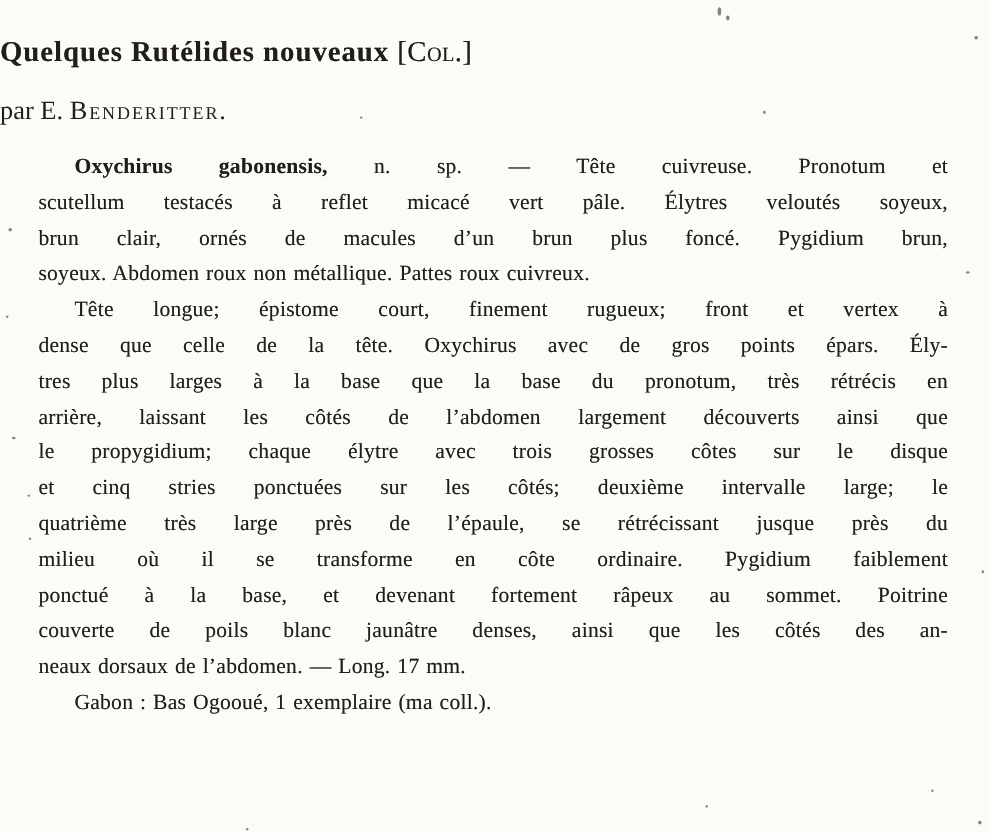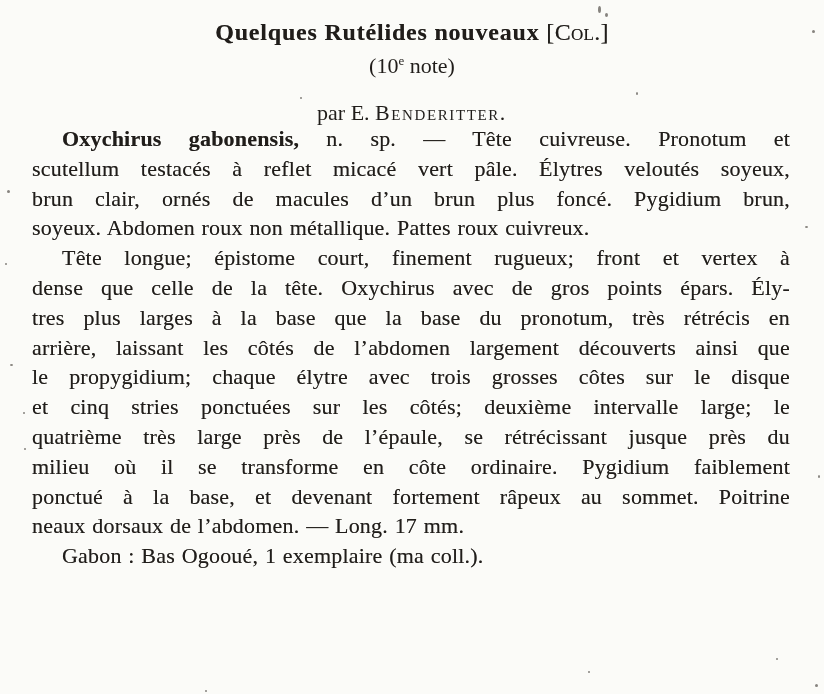--- a/index.html
+++ b/index.html
@@ -6,42 +6,42 @@
   html, body { width: 824px; height: 694px; overflow: hidden; }
   body {
     background: #fbfbf8;
     font-family: "Liberation Serif", serif;
     color: #201d1a;
     position: relative;
   }
   .page { position: absolute; inset: 0; }
 
   
-  .header { text-align: center; padding-top: 16px; }
+  .header { text-align: left; padding-top: 28px; }
   .title {
     font-size: 24px;
     font-weight: bold;
     line-height: 32px;
     letter-spacing: 0.8px;
     text-shadow: 0 0 0.5px rgba(25,22,18,0.55);
   }
   .title .tag { font-weight: normal; letter-spacing: 0.3px; }
   .sc { font-variant: small-caps; }
   .scname { letter-spacing: 1.6px; }
   .note { font-size: 22px; line-height: 31px; margin-top: 2px; }
   .sup { vertical-align: super; font-size: 13px; line-height: 0; }
   .byline { font-size: 22px; line-height: 30px; margin-top: 17px; }
 
   
   .body-text {
     position: absolute;
     left: 32px;
     top: 124px;
     width: 758px;
-    font-size: 22px;
+    font-size: 18px;
     line-height: 29.8px;
     letter-spacing: 0.2px;
     word-spacing: 1px;
     text-shadow: 0 0 0.4px rgba(25,22,18,0.5);
   }
   .line {
     height: 29.8px;
     text-align: justify;
     text-align-last: justify;
     white-space: nowrap;
@@ -60,21 +60,20 @@
   }
 </style>
 </head>
 <body>
 
 <div class="page">
 
   <div class="header">
     <div class="title"><span class="seg bold">Quelques Rutélides nouveaux </span><span class="tag"><span>[</span><span class="sc">Col</span><span>.]</span></span></div>
 
-    <div class="note"><span>(10</span><span class="sup">e</span><span> note)</span></div>
 
     <div class="byline"><span>par E. </span><span class="sc scname">Benderitter.</span></div>
   </div>
 
   <div class="body-text">
       <div>
         <div class="line first"><span class="seg bold">Oxychirus gabonensis,</span><span class="seg"> n. sp. — Tête cuivreuse. Pronotum et</span></div>
         <div class="line"><span class="seg">scutellum testacés à reflet micacé vert pâle. Élytres veloutés soyeux,</span></div>
         <div class="line"><span class="seg">brun clair, ornés de macules d’un brun plus foncé. Pygidium brun,</span></div>
         <div class="line no-just"><span class="seg">soyeux. Abdomen roux non métallique. Pattes roux cuivreux.</span></div>
@@ -82,20 +81,21 @@
       <div>
         <div class="line first"><span class="seg">Tête longue; épistome court, finement rugueux; front et vertex à</span></div>
         <div class="line"><span class="seg">dense que celle de la tête. Oxychirus avec de gros points épars. Ély-</span></div>
         <div class="line"><span class="seg">tres plus larges à la base que la base du pronotum, très rétrécis en</span></div>
         <div class="line"><span class="seg">arrière, laissant les côtés de l’abdomen largement découverts ainsi que</span></div>
         <div class="line"><span class="seg">le propygidium; chaque élytre avec trois grosses côtes sur le disque</span></div>
         <div class="line"><span class="seg">et cinq stries ponctuées sur les côtés; deuxième intervalle large; le</span></div>
         <div class="line"><span class="seg">quatrième très large près de l’épaule, se rétrécissant jusque près du</span></div>
         <div class="line"><span class="seg">milieu où il se transforme en côte ordinaire. Pygidium faiblement</span></div>
         <div class="line"><span class="seg">ponctué à la base, et devenant fortement râpeux au sommet. Poitrine</span></div>
+        <div class="line"><span class="seg">couverte de poils blanc jaunâtre denses, ainsi que les côtés des an-</span></div>
         <div class="line no-just"><span class="seg">neaux dorsaux de l’abdomen. — Long. 17 mm.</span></div>
       </div>
       <div>
         <div class="line first no-just"><span class="seg">Gabon : Bas Ogooué, 1 exemplaire (ma coll.).</span></div>
       </div>
     </div>
 
   <div class="speck" style="left:598px;top:6px;width:3px;height:7px;"></div>
   <div class="speck" style="left:605px;top:13px;width:3px;height:4px;"></div>
   <div class="speck" style="left:812px;top:30px;width:3px;height:3px;"></div>

